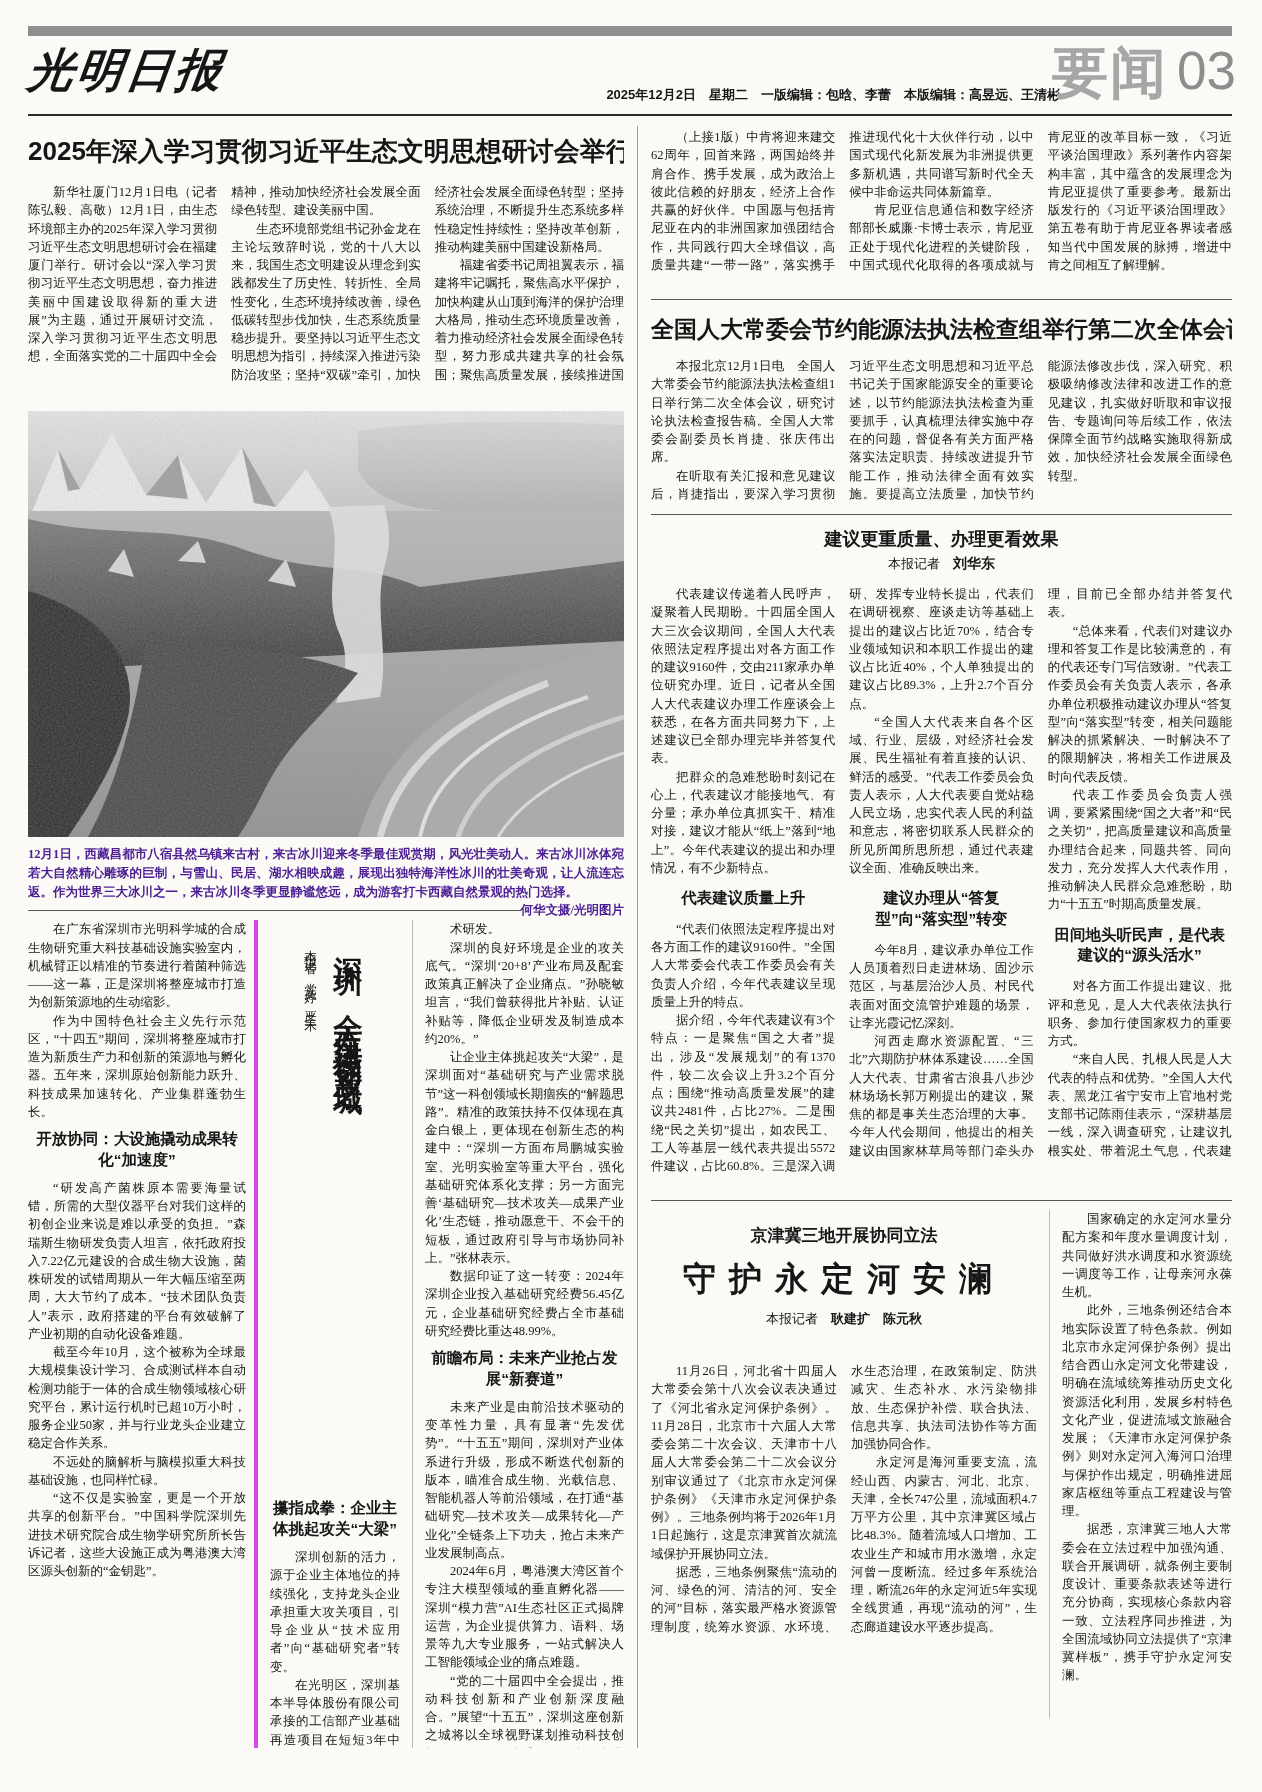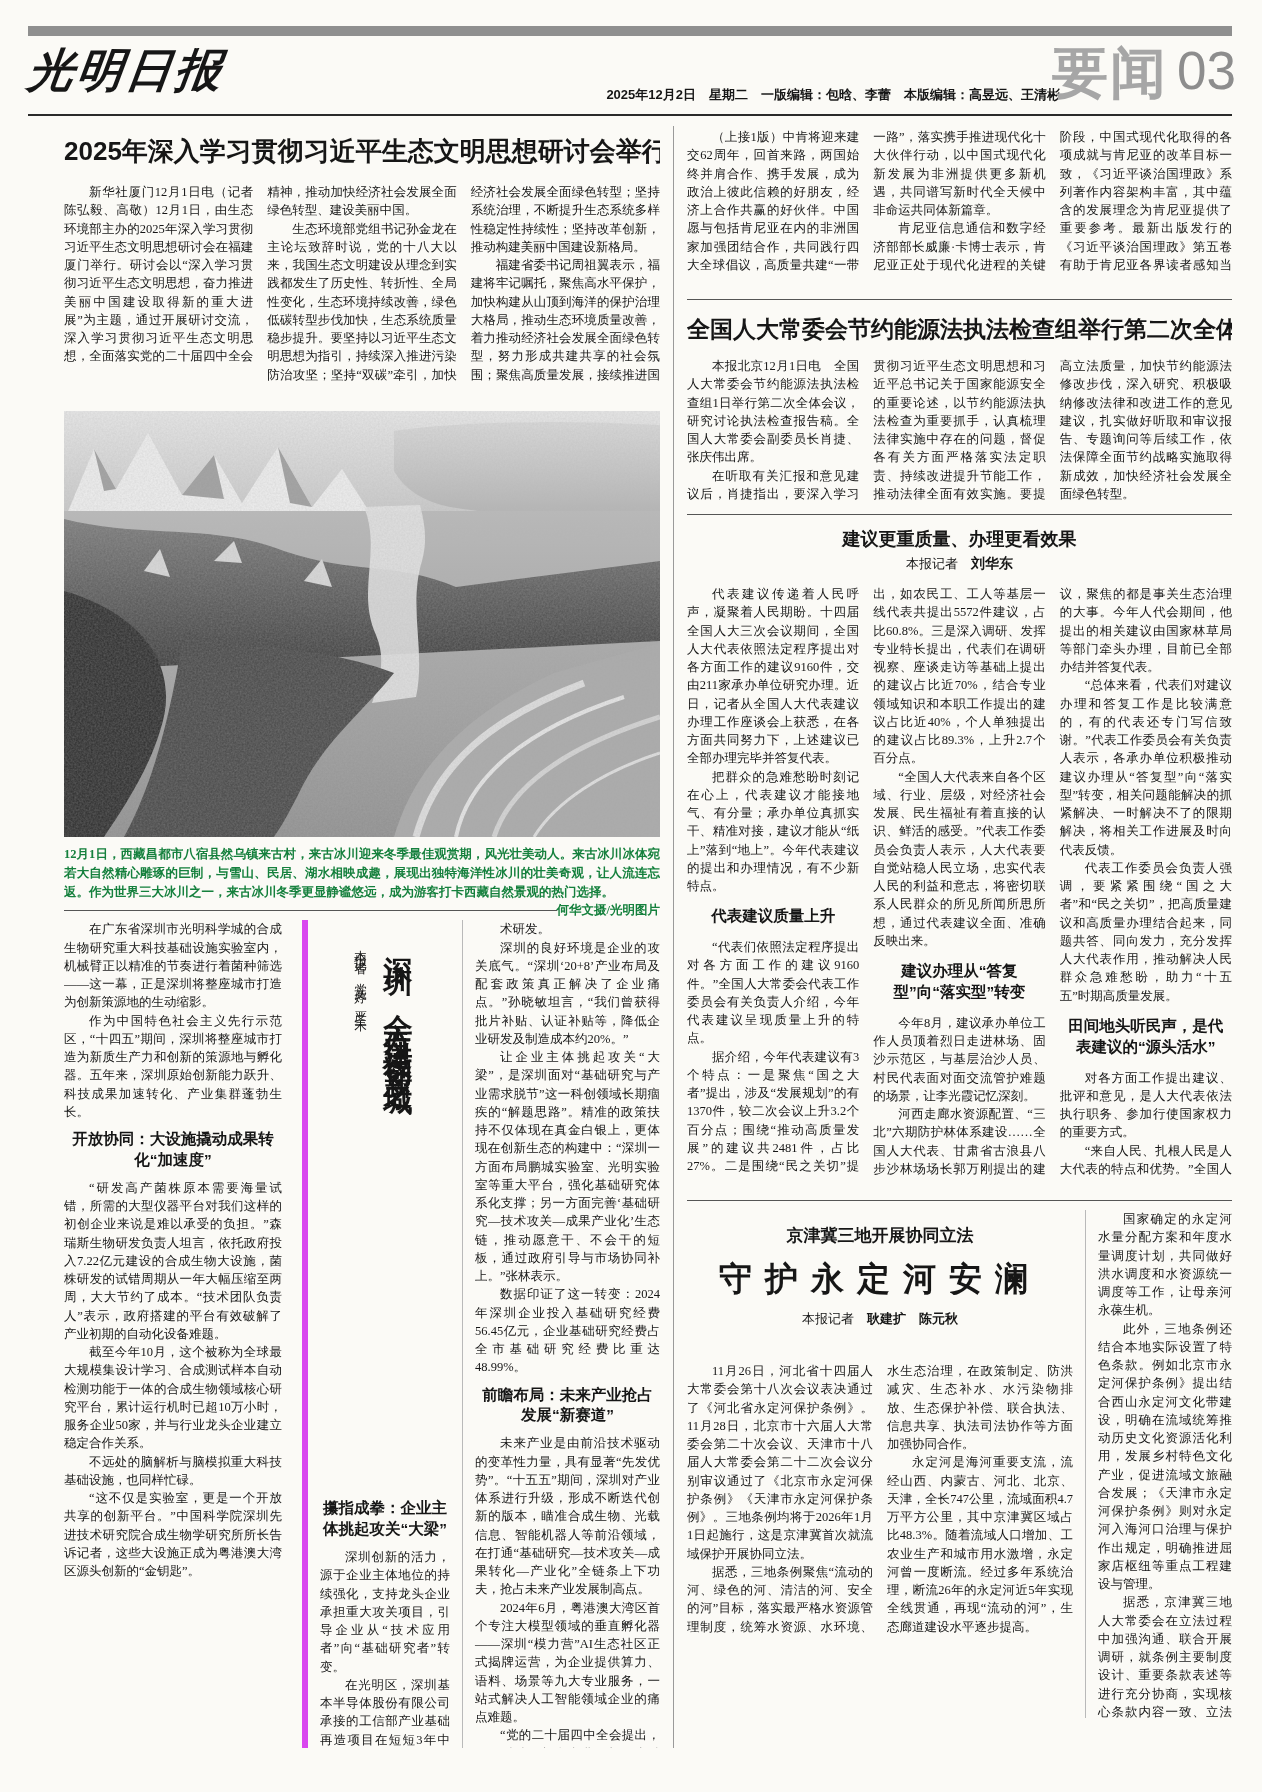--- a/index.html
+++ b/index.html
@@ -13,42 +13,42 @@
   .masthead{position:relative;height:66px;margin-top:8px;}
   .logo{position:absolute;left:0;top:-4px;font-size:46px;font-weight:bold;font-style:italic;
         transform:skewX(-7deg);letter-spacing:3px;white-space:nowrap;}
   .dateline{position:absolute;right:172px;bottom:6px;font-size:13px;font-weight:bold;
         font-family:"Liberation Sans","DejaVu Sans",sans-serif;white-space:nowrap;margin-left:36px;}
   .section-label{position:absolute;right:64px;top:-8px;font-size:56px;font-weight:bold;color:#a6a6a6;letter-spacing:2px;}
   .page-number{position:absolute;right:-4px;top:-4px;font-size:53px;color:#8d8d8d;
         font-family:"Liberation Sans","DejaVu Sans",sans-serif;}
   .header-rule{border:none;border-top:2px solid #2a2a2a;margin:4px 0 0;}
   
-  .content{display:flex;margin-top:10px;height:1622px;overflow:hidden;margin-left:36px;}
+  .content{display:flex;margin-top:10px;height:1622px;overflow:hidden;}
   .region-left{width:596px;flex:none;overflow:hidden;}
   .divider-v{width:1px;background:#9a9a9a;margin:0 13px;flex:none;}
   .region-right{flex:1;overflow:hidden;}
   .rule-h{border:none;border-top:1px solid #555;margin:9px 0;}
   
   .para{margin:0;text-indent:2em;}
   .bodytext{font-size:12.5px;line-height:1.46;text-align:justify;}
   .subhead{font-family:"Liberation Sans","DejaVu Sans",sans-serif;font-weight:bold;
         text-align:center;text-indent:0;line-height:1.35;}
   
   .headline-a{font-family:"Liberation Sans","DejaVu Sans",sans-serif;font-weight:bold;
         font-size:26px;text-align:center;margin:8px 0 14px;white-space:nowrap;}
   .cols3a{column-count:3;column-gap:14px;height:216px;overflow:hidden;}
   
   .photo{margin-top:12px;height:426px;background:#c8c8c8;overflow:hidden;}
   .photo svg{display:block;width:100%;height:100%;}
-  .caption{margin-top:8px;font-size:12.5px;line-height:1.5;text-align:justify;font-weight:bold;color:#15803d;}
+  .caption{margin-top:8px;font-size:12.5px;line-height:1.5;text-align:justify;font-weight:bold;color:#4c1d95;}
   .caption .credit{font-weight:bold;float:right;}
   
   .shenzhen{display:flex;height:828px;overflow:hidden;}
-  .sz-col1{width:218px;flex:none;padding-right:20px;border-right:6px solid #d946ef;overflow:hidden;}
+  .sz-col1{width:218px;flex:none;padding-right:8px;border-right:4px solid #d946ef;overflow:hidden;}
   .sz-mid{width:130px;flex:none;padding:0 12px;border-right:1px solid #b9b9b9;
         display:flex;flex-direction:column;overflow:hidden;}
   .sz-titlebox{height:556px;flex:none;display:flex;flex-direction:row;justify-content:center;
         align-items:flex-start;padding-top:14px;}
   .sz-vbyline{writing-mode:vertical-rl;font-size:12.5px;letter-spacing:4px;margin-right:10px;padding-top:6px;}
   .sz-vtitle{writing-mode:vertical-rl;font-size:29px;font-weight:bold;letter-spacing:9px;}
   .subhead.sz{font-size:15.5px;margin:8px 0;}
   .sz-col3{flex:1;padding-left:12px;overflow:hidden;}
   
   .kenya{column-count:3;column-gap:14px;height:162px;overflow:hidden;margin-top:2px;}

